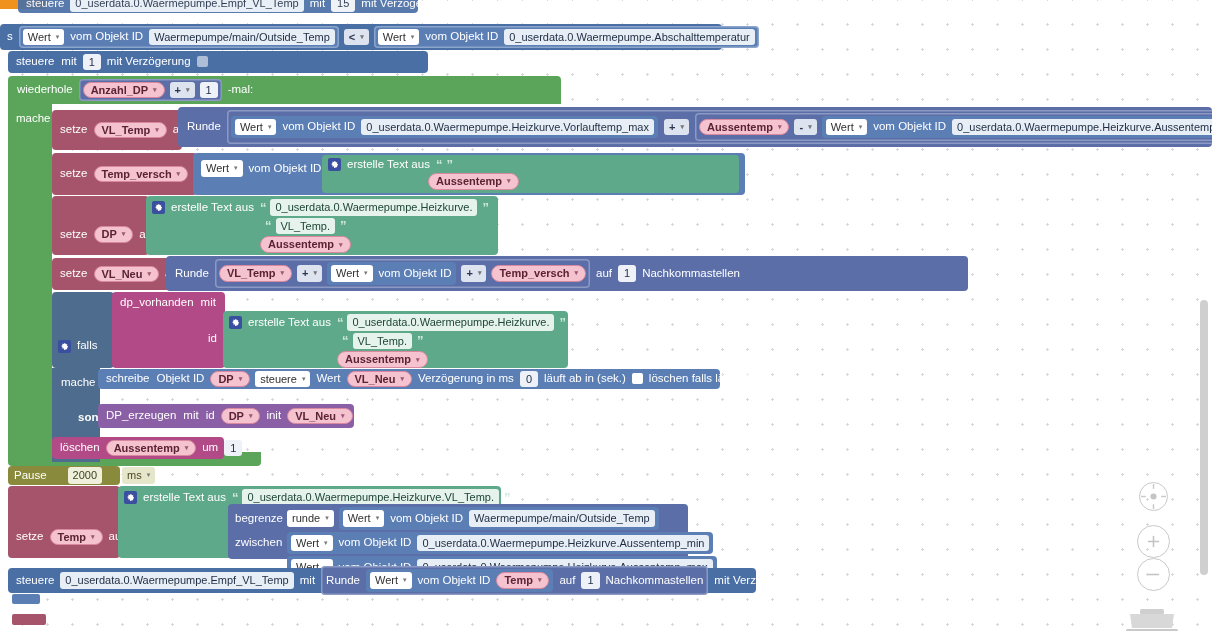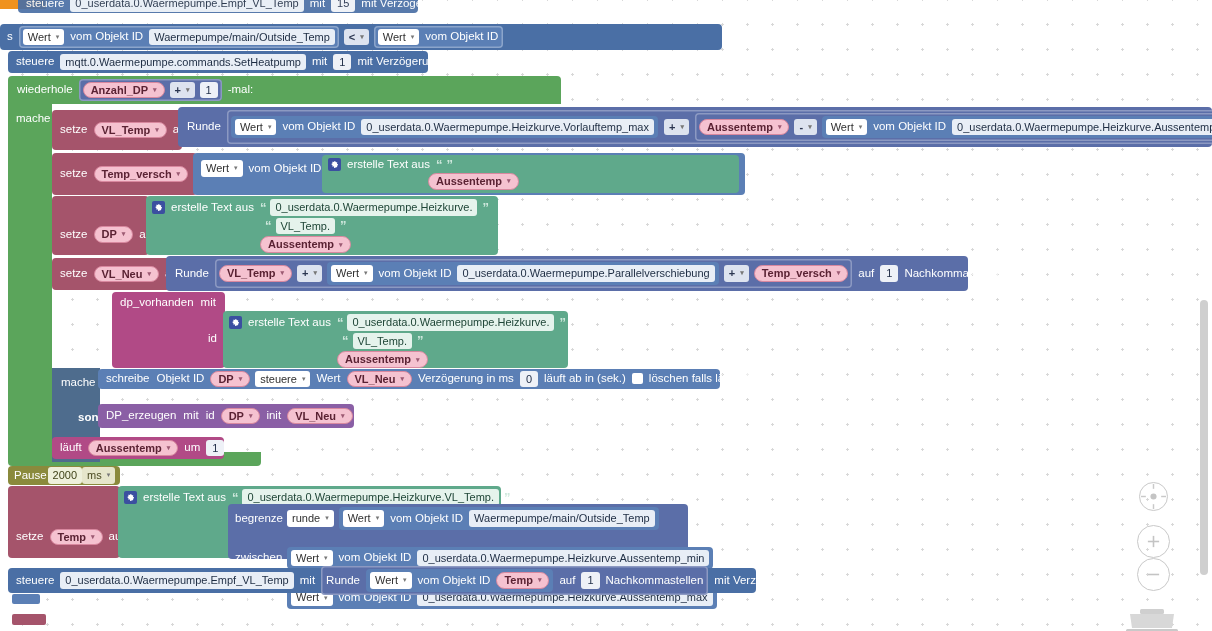--- a/index.html
+++ b/index.html
@@ -150,28 +150,28 @@
       <span class="lbl">s</span>
       <div class="nest outline c-getval">
         <span class="fld dd">Wert</span>
         <span class="lbl">vom Objekt ID</span>
         <span class="fld id">Waermepumpe/main/Outside_Temp</span>
       </div>
       <span class="fld op dd">&lt;</span>
       <div class="nest outline c-getval">
         <span class="fld dd">Wert</span>
         <span class="lbl">vom Objekt ID</span>
+        <span class="fld id">0_userdata.0.Waermepumpe.Abschalttemperatur</span>
       </div>
     </div>
   </div>
 
   <div class="blk c-control" style="left:8px; top:51px; width:420px; height:22px; padding:0 7px;">
     <div class="row">
       <span class="lbl">steuere</span>
-      <span class="fld id">mqtt.0.Waermepumpe.commands.SetHeatpump</span>
       <span class="lbl">mit</span>
       <span class="fld num">1</span>
       <span class="lbl">mit Verzögerung</span>
       <span class="cbx"></span>
     </div>
   </div>
 
   <div class="blk c-loop" style="left:8px; top:76px; width:553px; height:28px; padding:0 8px; align-items:center; border-radius:4px 4px 0 0;">
     <div class="row">
       <span class="lbl">wiederhole</span>
@@ -294,31 +294,41 @@
   </div>
   <div class="blk c-math" style="left:166px; top:256px; width:802px; height:35px; padding:0 8px;">
     <div class="row">
       <span class="lbl">Runde</span>
       <div class="nest outline c-math">
         <span class="fld var dd">VL_Temp</span>
         <span class="fld op dd">+</span>
         <div class="nest c-getval">
           <span class="fld dd">Wert</span>
           <span class="lbl">vom Objekt ID</span>
-          <span class="fld id">0_userdata.0.Waermepumpe.Parallelverschiebung</span>
         </div>
         <span class="fld op dd">+</span>
         <span class="fld var dd">Temp_versch</span>
       </div>
       <span class="lbl">auf</span>
       <span class="fld num">1</span>
       <span class="lbl">Nachkommastellen</span>
     </div>
   </div>
 
+  <div class="blk c-logic" style="left:52px; top:292px; width:62px; height:76px; padding:0 6px;">
+    <div class="row" style="margin-top:32px;">
+      <span class="gear">
+        <svg width="9" height="9" viewBox="0 0 16 16">
+            <path fill="#fff" d="M8 5.2A2.8 2.8 0 1 0 8 10.8 2.8 2.8 0 0 0 8 5.2zm0 4.2a1.4 1.4 0 1 1 0-2.8 1.4 1.4 0 0 1 0 2.8z"></path>
+            <path fill="#fff" d="M14 7h-1.2a4.9 4.9 0 0 0-.5-1.2l.9-.9-1.4-1.4-.9.9A4.9 4.9 0 0 0 9.7 3.2V2H7.3v1.2a4.9 4.9 0 0 0-1.2.5l-.9-.9L3.8 4.2l.9.9a4.9 4.9 0 0 0-.5 1.2H3v2.4h1.2c.1.4.3.8.5 1.2l-.9.9 1.4 1.4.9-.9c.4.2.8.4 1.2.5V14h2.4v-1.2c.4-.1.8-.3 1.2-.5l.9.9 1.4-1.4-.9-.9c.2-.4.4-.8.5-1.2H14V7z"></path>
+          </svg>
+      </span>
+      <span class="lbl">falls</span>
+    </div>
+  </div>
   <div class="blk c-logic" style="left:52px; top:368px; width:48px; height:94px; padding:0 6px; border-radius:0;">
     <span class="lbl" style="position:absolute; left:8px; top:9px;">mache</span>
     <span class="lbl" style="position:absolute; left:25px; top:44px;font-weight:bold;">sonst</span>
   </div>
 
   <div class="blk c-var2" style="left:112px; top:292px; width:113px; height:76px; padding:0 7px; align-items:flex-start;">
     <div class="stack" style="margin-top:5px; width:100%;">
       <div class="row">
         <span class="lbl">dp_vorhanden</span>
         <span class="lbl">mit</span>
@@ -376,29 +386,29 @@
       <span class="lbl">mit</span>
       <span class="lbl">id</span>
       <span class="fld var dd">DP</span>
       <span class="lbl">init</span>
       <span class="fld var dd">VL_Neu</span>
     </div>
   </div>
 
   <div class="blk c-var2" style="left:52px; top:437px; width:172px; height:22px; padding:0 7px;">
     <div class="row">
-      <span class="lbl">läuft</span>
+      <span class="lbl">löschen</span>
       <span class="fld var dd">Aussentemp</span>
       <span class="lbl">um</span>
       <span class="fld num">1</span>
     </div>
   </div>
 
   <div class="blk c-time" style="left:8px; top:466px; width:112px; height:19px; padding:0 5px;">
-    <div class="row" style="gap:0;">
+    <div class="row" style="gap:20px;">
       <span class="lbl">Pause</span>
       <span class="fld" style="background:#eef0db;color:#3f4218;">2000</span>
       <span class="fld unit dd">ms</span>
     </div>
   </div>
 
   <div class="blk c-var" style="left:8px; top:486px; width:112px; height:72px; padding:0 7px;">
     <div class="row" style="margin-top:30px;">
       <span class="lbl">setze</span>
       <span class="fld var dd">Temp</span>
@@ -414,21 +424,21 @@
           </svg>
       </span>
       <span class="lbl">erstelle Text aus</span>
       <span class="quote">“</span>
       <span class="fld txt">0_userdata.0.Waermepumpe.Heizkurve.VL_Temp.</span>
       <span class="quote">”</span>
     </div>
   </div>
 
   <div class="blk c-math" style="left:228px; top:504px; width:460px; height:55px; padding:3px 6px; align-items:flex-start;">
-    <div class="stack" style="gap:17px;">
+    <div class="stack" style="gap:2px;">
       <div class="row">
         <span class="lbl" style="width:48px;">begrenze</span>
         <span class="fld dd">runde</span>
         <div class="nest c-getval">
           <span class="fld dd">Wert</span>
           <span class="lbl">vom Objekt ID</span>
           <span class="fld id">Waermepumpe/main/Outside_Temp</span>
         </div>
       </div>
       <div class="row">

